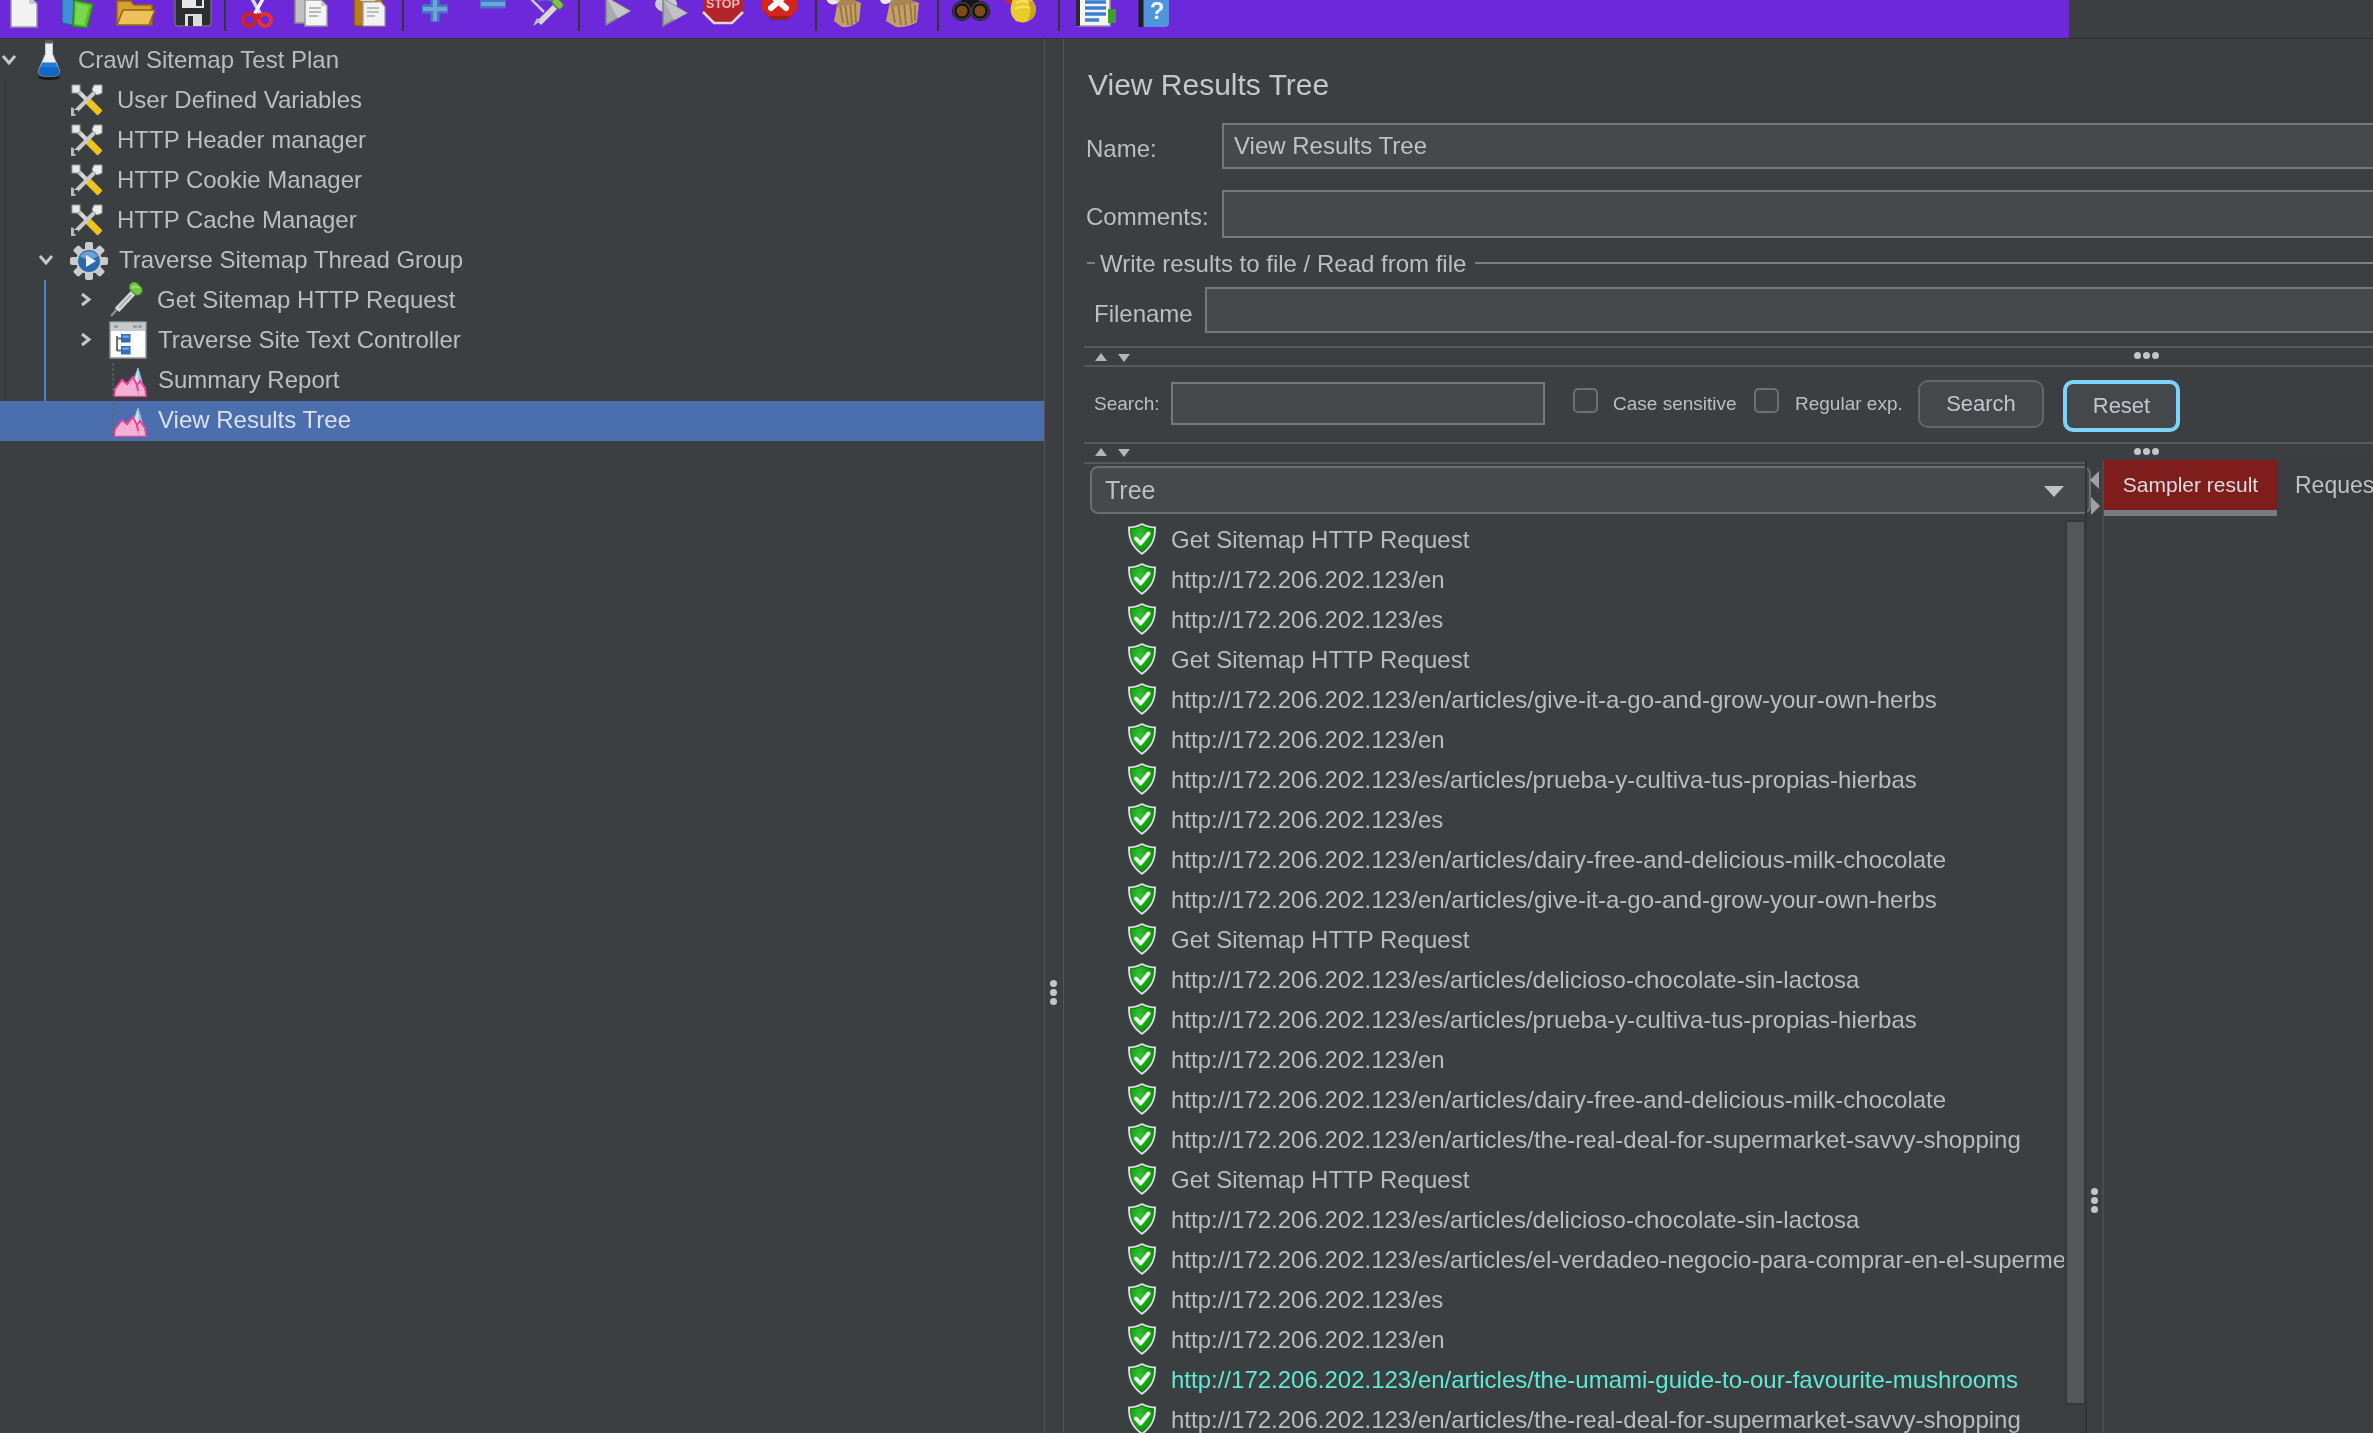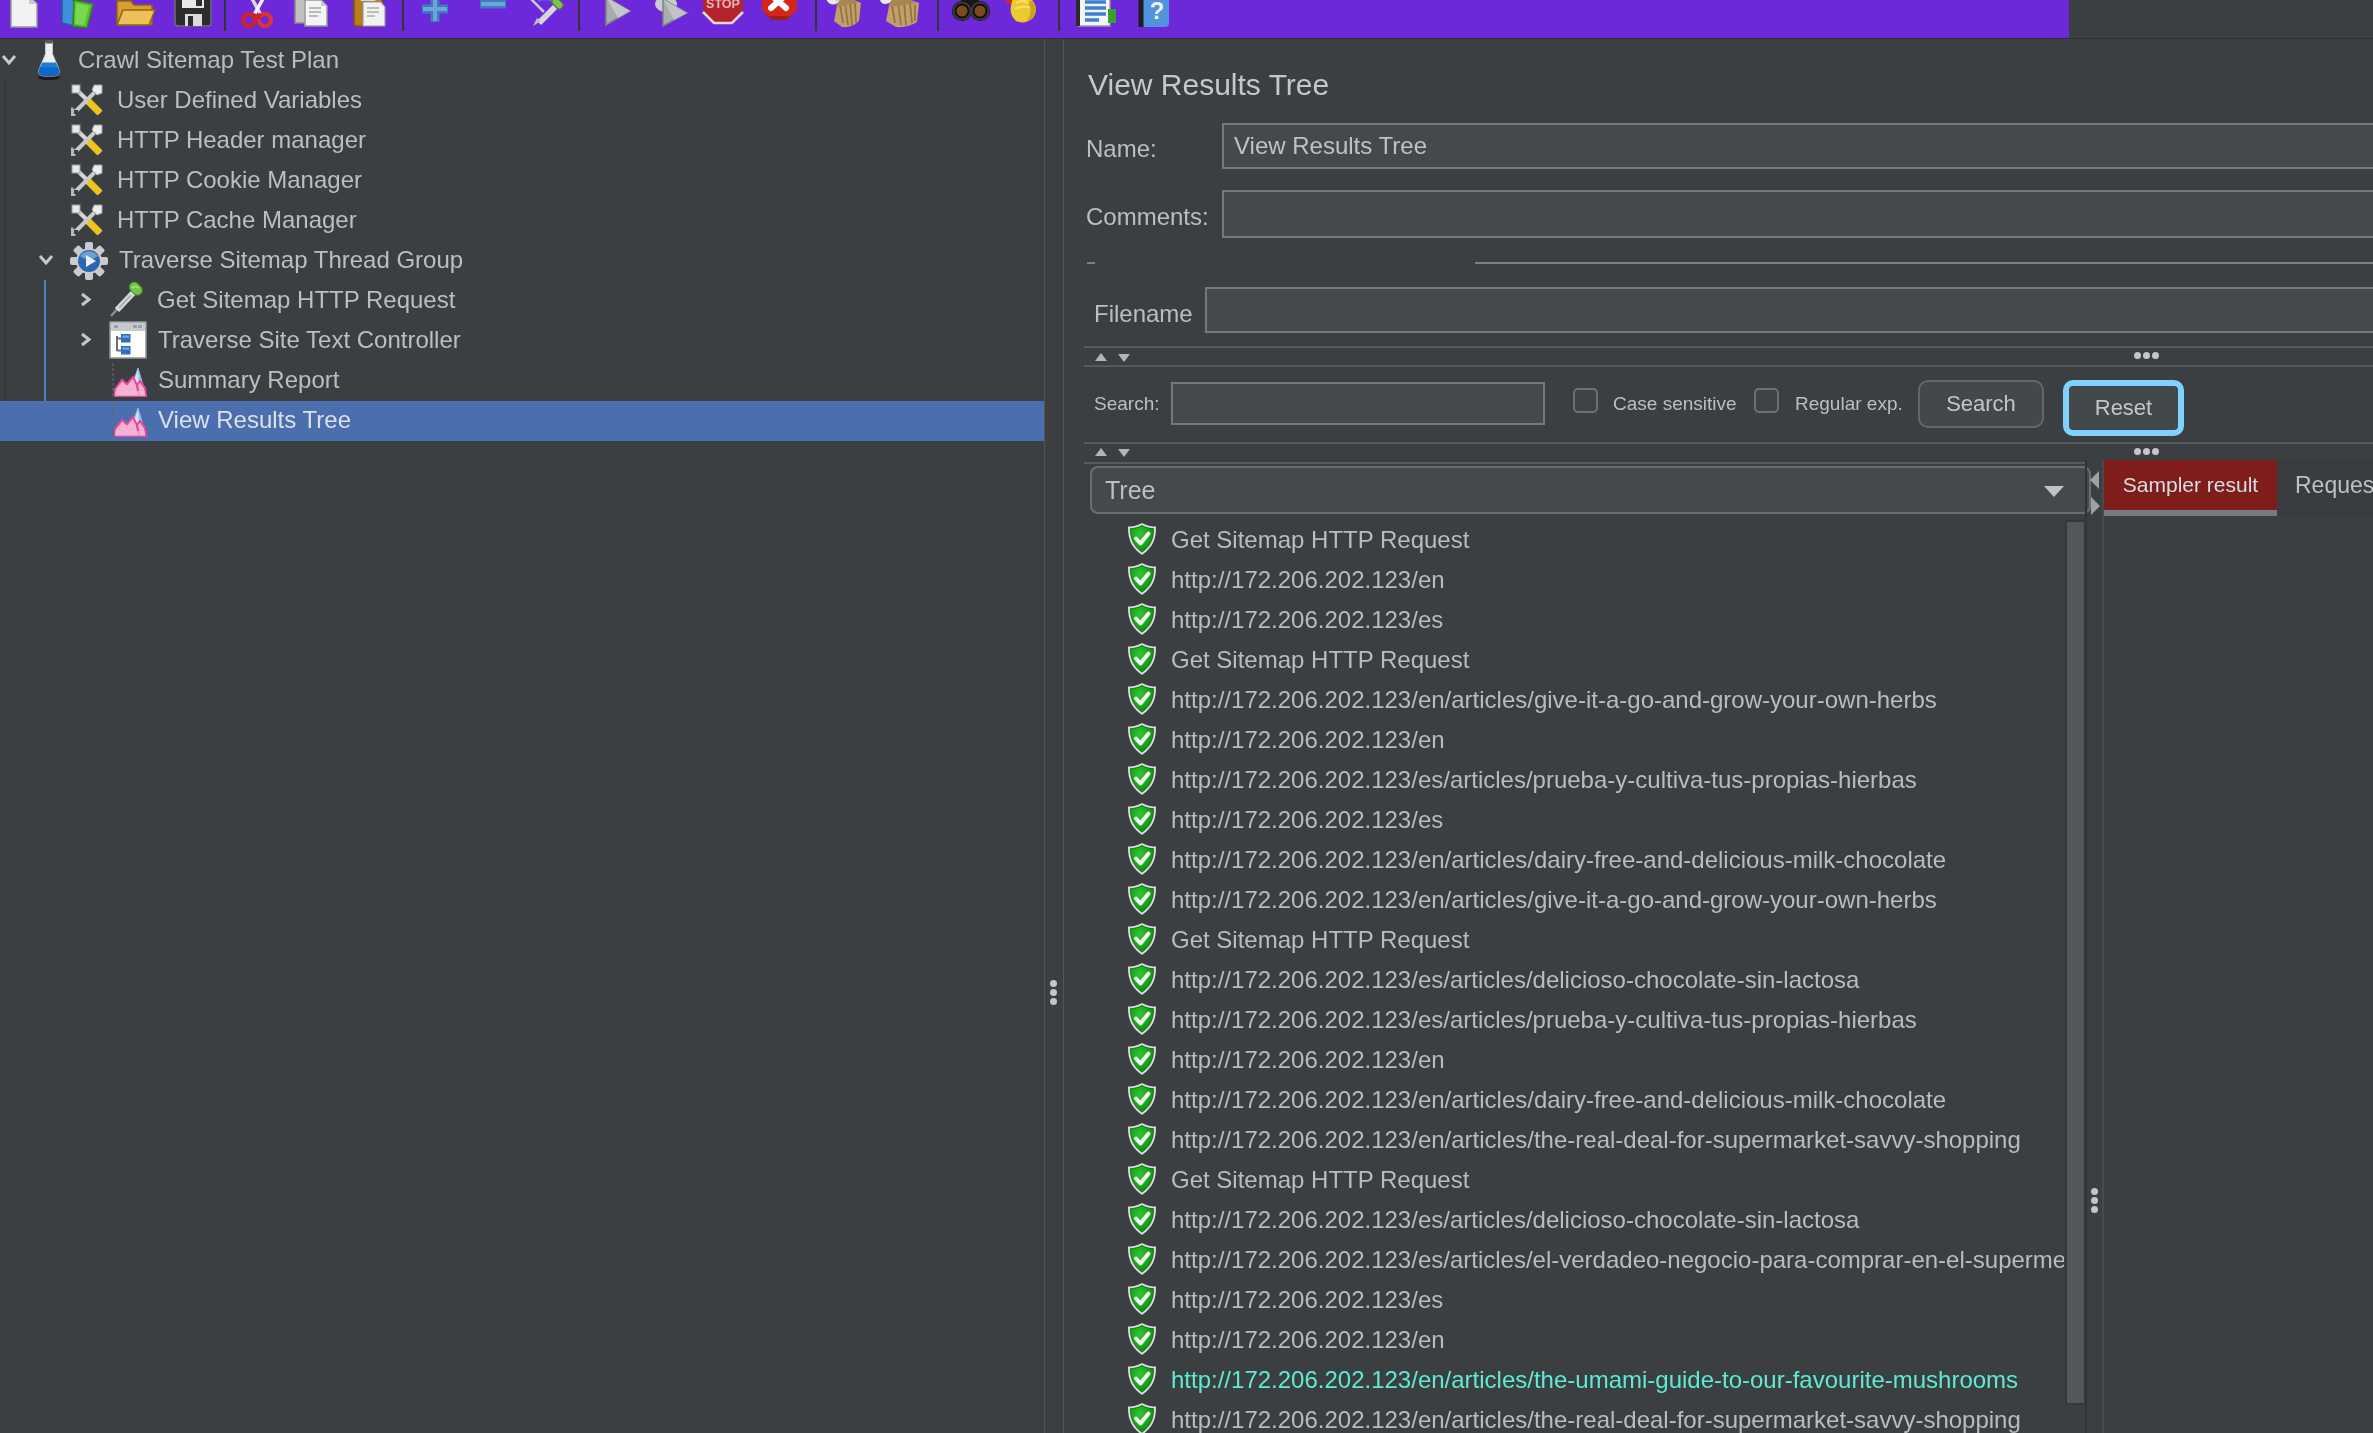--- a/index.html
+++ b/index.html
@@ -294,20 +294,21 @@
 
   <div class="abs" style="left:22px;top:90px;height:40px;line-height:40px;font-size:24px">Name:</div>
   <div class="field" style="left:158px;top:84px;width:1220px;height:42px;line-height:42px;font-size:24px;color:#bfc2c5;padding-left:10px">View Results Tree</div>
 
   <div class="abs" style="left:22px;top:158px;height:40px;line-height:40px;font-size:24px">Comments:</div>
   <div class="field" style="left:158px;top:151px;width:1220px;height:44px"></div>
 
   <div class="abs" style="left:23px;top:223px;width:8px;height:2px;background:#7d8082"></div>
   <div class="abs" style="left:411px;top:223px;width:898px;height:2px;background:#7d8082"></div>
   <div class="abs" style="left:20px;top:307px;width:1289px;height:2px;background:#565a5c"></div>
+  <div class="abs" style="left:36px;top:205px;height:40px;line-height:40px;font-size:24px">Write results to file / Read from file</div>
   <div class="abs" style="left:30px;top:255px;height:40px;line-height:40px;font-size:24px">Filename</div>
   <div class="field" style="left:141px;top:248px;width:1237px;height:42px"></div>
 
   <div class="abs" style="left:20px;top:326px;width:1289px;height:2px;background:#565a5c"></div>
   <svg class="abs" style="left:30px;top:313px" width="40" height="11" viewBox="0 0 40 11">
     <path d="M7 1 L13 9 L1 9 Z" fill="#b3b6b9"></path>
     <path d="M24 2 L36 2 L30 10 Z" fill="#b3b6b9"></path>
   </svg>
   <div class="grip abs" style="left:1070px;top:313px;display:flex;gap:2px">
       <i></i>
@@ -315,21 +316,21 @@
       <i></i>
     </div>
 
   <div class="abs" style="left:30px;top:345px;height:40px;line-height:40px;font-size:19px">Search:</div>
   <div class="field" style="left:107px;top:343px;width:370px;height:39px"></div>
   <div class="abs" style="left:509px;top:349px;width:21px;height:21px;border:2px solid #6d7173;border-radius:5px;background:#3f4345"></div>
   <div class="abs" style="left:549px;top:345px;height:40px;line-height:40px;font-size:19px">Case sensitive</div>
   <div class="abs" style="left:690px;top:349px;width:21px;height:21px;border:2px solid #6d7173;border-radius:5px;background:#3f4345"></div>
   <div class="abs" style="left:731px;top:345px;height:40px;line-height:40px;font-size:19px">Regular exp.</div>
   <div class="abs" style="left:854px;top:341px;width:122px;height:44px;border:2px solid #63676a;border-radius:10px;background:#44484b;font-size:22px;color:#c2c6ca;display:flex;align-items:center;justify-content:center">Search</div>
-  <div class="abs" style="left:999px;top:341px;width:109px;height:44px;border:6px solid #7dd3fc;border-radius:10px;background:#44484b;font-size:22px;color:#c2c6ca;display:flex;align-items:center;justify-content:center">Reset</div>
+  <div class="abs" style="left:999px;top:341px;width:109px;height:44px;border:4px solid #7dd3fc;border-radius:10px;background:#44484b;font-size:22px;color:#c2c6ca;display:flex;align-items:center;justify-content:center">Reset</div>
 
   <div class="abs" style="left:20px;top:403px;width:1289px;height:2px;background:#565a5c"></div>
   <div class="abs" style="left:20px;top:423px;width:1001px;height:2px;background:#565a5c"></div>
   <svg class="abs" style="left:30px;top:408px" width="40" height="11" viewBox="0 0 40 11">
     <path d="M7 1 L13 9 L1 9 Z" fill="#b3b6b9"></path>
     <path d="M24 2 L36 2 L30 10 Z" fill="#b3b6b9"></path>
   </svg>
   <div class="grip abs" style="left:1070px;top:409px;display:flex;gap:2px">
       <i></i>
       <i></i>

